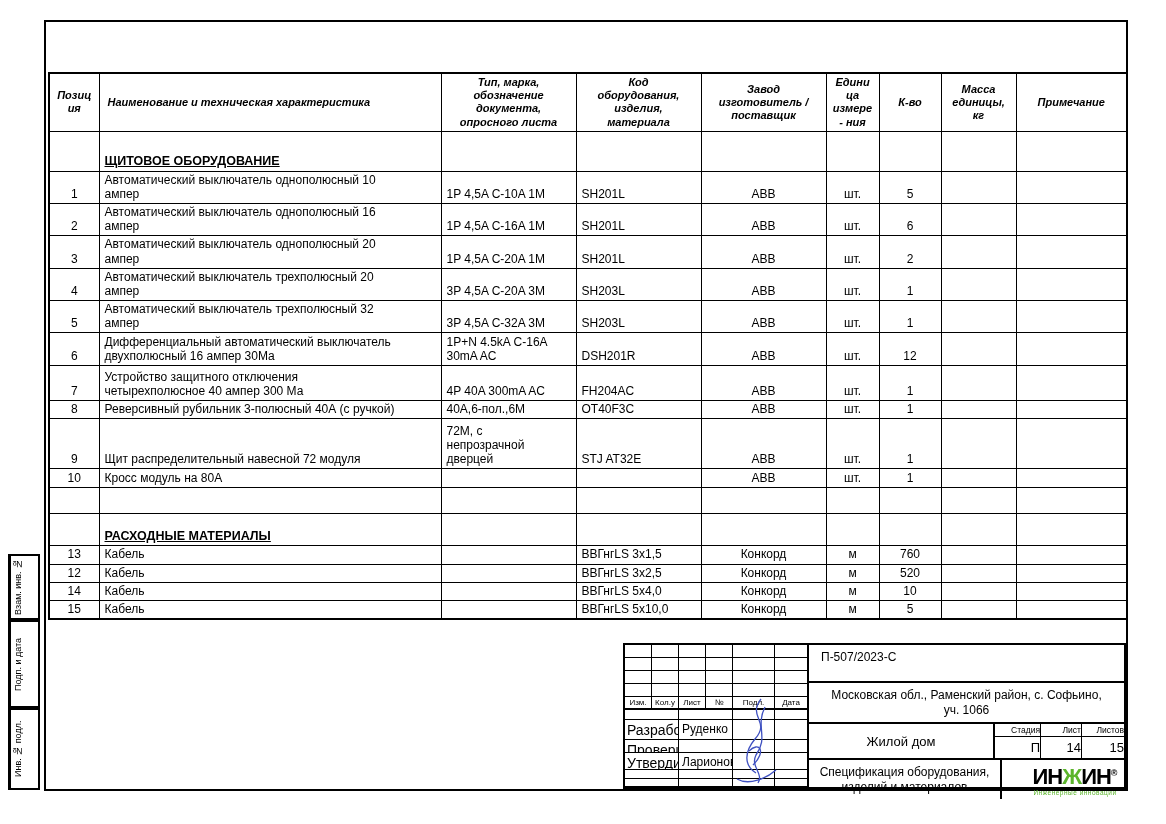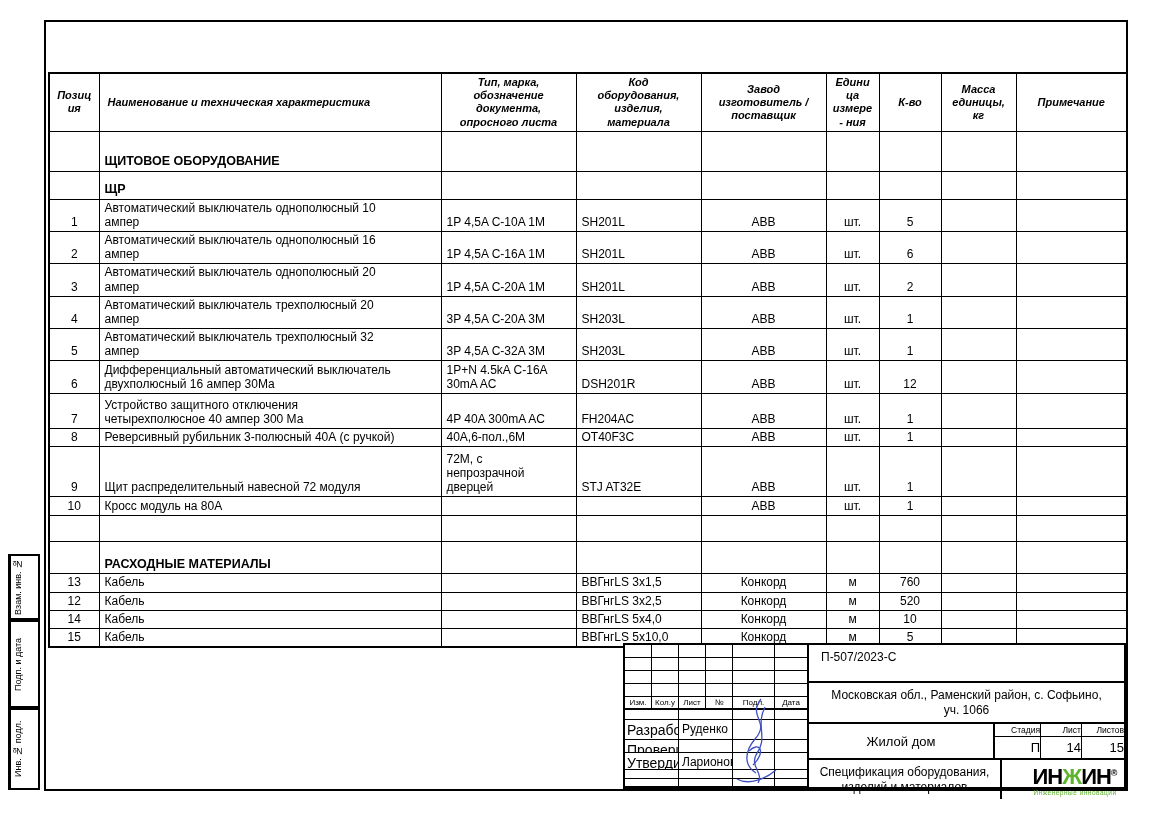--- a/index.html
+++ b/index.html
@@ -38,21 +38,21 @@
     font-size:11px; font-weight:bold; font-style:italic;
     text-align:center; vertical-align:middle; white-space:pre-line;
     line-height:1.2; padding:2px;
   }
   table.spec th.h-name { text-align:left; padding-left:8px; }
   table.spec td {
     font-size:12px; vertical-align:bottom; padding:1px 5px 2px 5px; line-height:1.18;
   }
   td.c-pos, td.c-vendor, td.c-unit, td.c-qty { text-align:center; }
   td.c-name, td.c-type, td.c-code { text-align:left; white-space:pre-line; }
-  .section-title { font-weight:bold; font-size:12.5px; }
+  .section-title { font-weight:bold; text-decoration:underline; font-size:12.5px; }
 
   
   .titleblock {
     position:absolute; left:623px; top:643px; width:503px; height:146px;
     border:2px solid #000; box-sizing:border-box; background:#fff;
   }
   .tb-left {
     position:absolute; left:0; top:0; width:184px; height:100%;
     border-right:2px solid #000; box-sizing:border-box;
   }
@@ -173,31 +173,20 @@
           <td class="c-pos"></td>
           <td class="c-name"><span class="section-title">ЩИТОВОЕ ОБОРУДОВАНИЕ</span></td>
           <td class="c-type"></td>
           <td class="c-code"></td>
           <td class="c-vendor"></td>
           <td class="c-unit"></td>
           <td class="c-qty"></td>
           <td class="c-mass"></td>
           <td class="c-note"></td>
         </tr>
-        <tr style="height: 28px;">
-          <td class="c-pos"></td>
-          <td class="c-name"><span class="section-title">ЩР</span></td>
-          <td class="c-type"></td>
-          <td class="c-code"></td>
-          <td class="c-vendor"></td>
-          <td class="c-unit"></td>
-          <td class="c-qty"></td>
-          <td class="c-mass"></td>
-          <td class="c-note"></td>
-        </tr>
         <tr style="height: 29px;">
           <td class="c-pos">1</td>
           <td class="c-name">Автоматический выключатель однополюсный 10
 ампер</td>
           <td class="c-type">1P 4,5A C-10A 1M</td>
           <td class="c-code">SH201L</td>
           <td class="c-vendor">ABB</td>
           <td class="c-unit">шт.</td>
           <td class="c-qty">5</td>
           <td class="c-mass"></td>

